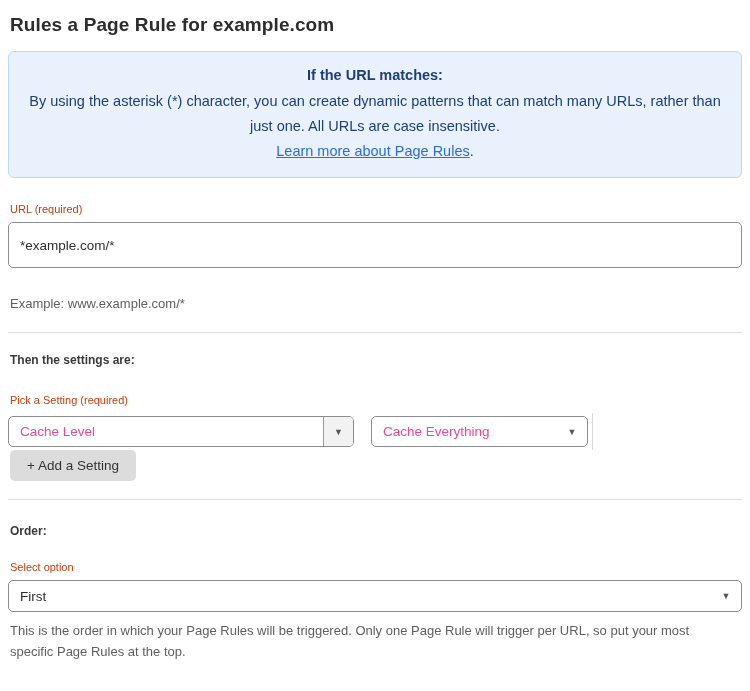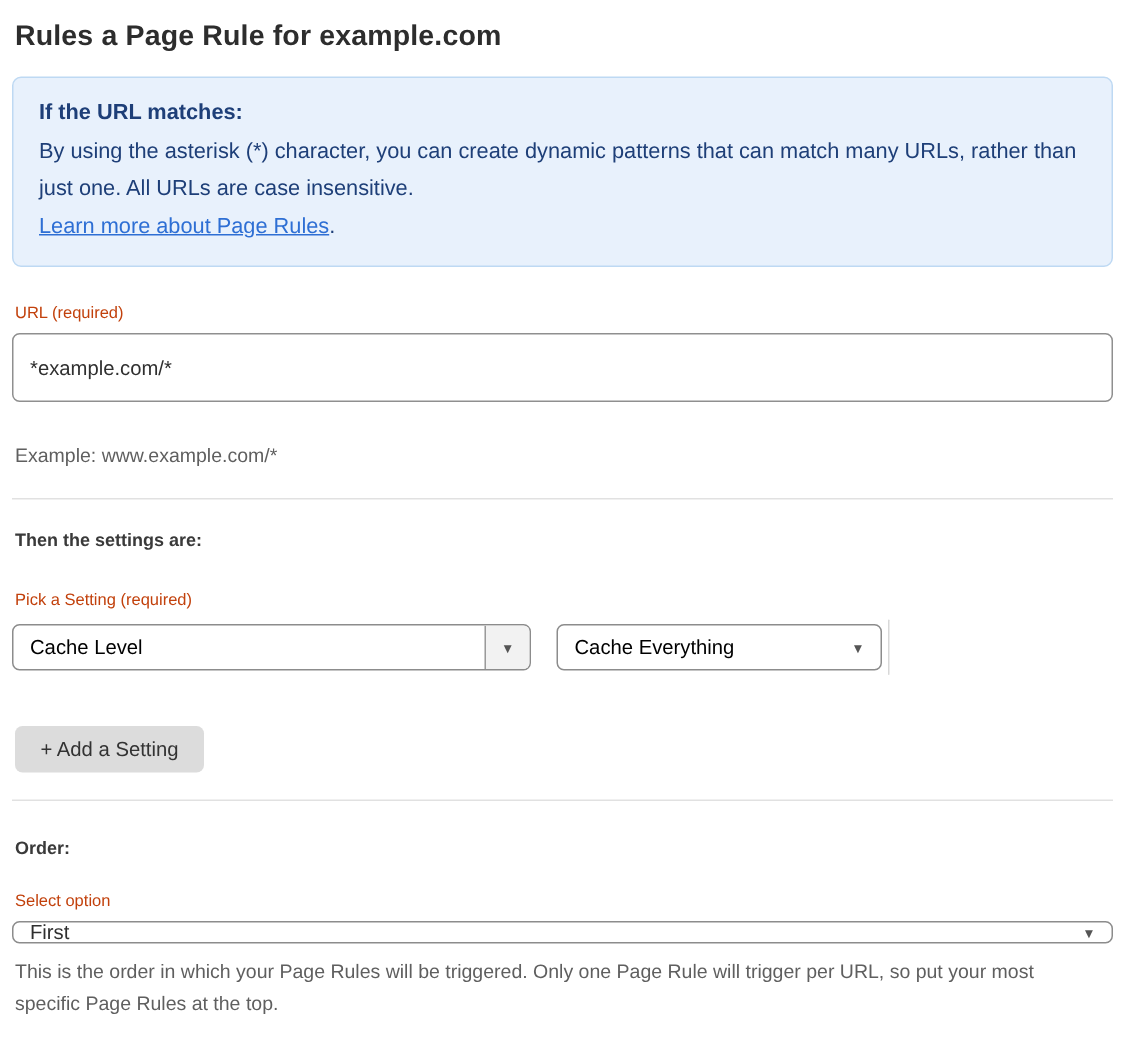--- a/index.html
+++ b/index.html
@@ -24,20 +24,21 @@
   
   .info-box {
     margin-top: 15px;
     background: #e8f1fc;
     border: 1px solid #bed9f3;
     border-radius: 6px;
     padding: 11px 17px 13px 17px;
     color: #1e3f78;
     font-size: 14.5px;
     line-height: 25px;
+    text-align: center;
   }
   .info-heading { font-weight: bold; }
   .info-body { margin-top: 1px; }
   .info-link {
     color: #2e6fd4;
     text-decoration: underline;
     cursor: pointer;
   }
   .info-link-suffix { color: #1e3f78; }
 
@@ -99,21 +100,21 @@
     background: #ffffff;
     cursor: pointer;
     overflow: hidden;
   }
   .dropdown-setting { width: 346px; margin-right: 17px; }
   .dropdown-cachelevel { width: 217px; }
   .dropdown-value {
     flex: 1;
     padding: 0 11px;
     font-size: 13.5px;
-    color: #000000;
+    color: #ec4899;
     white-space: nowrap;
   }
   .dropdown-arrow-cell {
     width: 30px;
     height: 100%;
     display: flex;
     align-items: center;
     justify-content: center;
     border-left: 1px solid #9a9a9a;
     background: #f2f2f2;
@@ -139,29 +140,29 @@
     align-items: center;
     justify-content: center;
     height: 32px;
     border: none;
     border-radius: 5px;
     font-family: "Liberation Sans", sans-serif;
     font-size: 13.5px;
     cursor: pointer;
     padding: 0 17px;
   }
-  .btn-add { margin-top: 34px; margin-left: 2px; background: #dcdcdc; color: #333333; height: 31px; }
+  .btn-add { margin-left: 2px; background: #dcdcdc; color: #333333; height: 31px; }
 
   .order-heading { margin-top: 24px; }
   .order-select-label { margin-top: 23px; }
 
   .select-full {
     display: flex;
     align-items: center;
-    height: 15px;
+    height: 32px;
     margin-top: 7px;
     border: 1px solid #8c8c8c;
     border-radius: 5px;
     background: #ffffff;
     cursor: pointer;
   }
   .select-full .dropdown-value { color: #2f2f2f; }
 
   .order-helper { margin-top: 8px; width: 720px; }
 </style>

